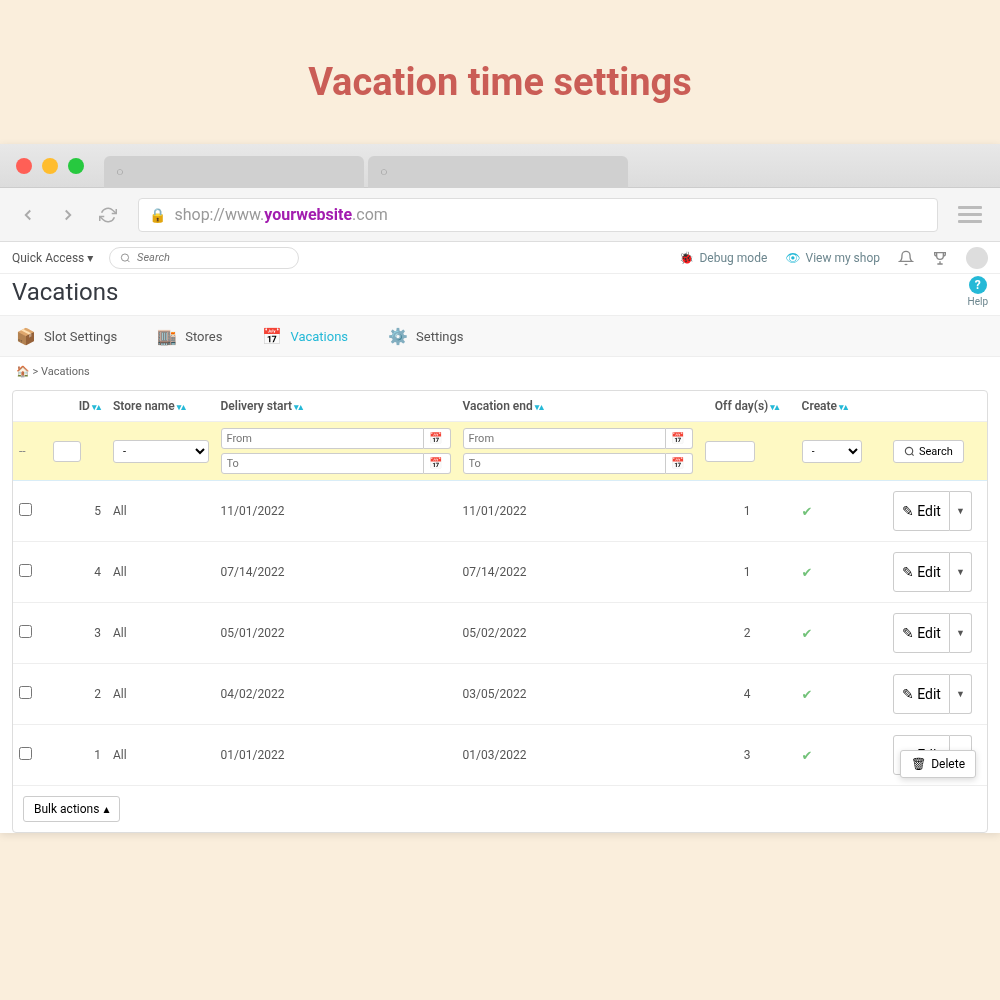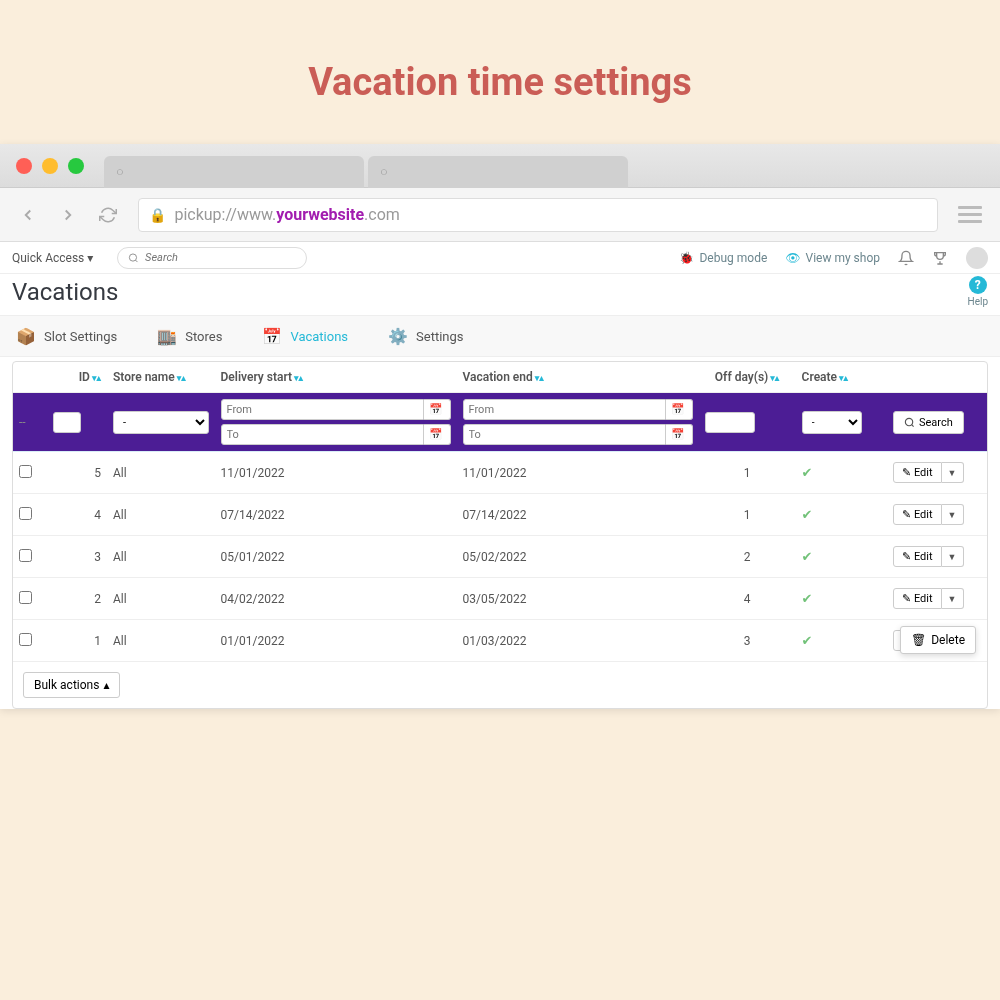--- a/index.html
+++ b/index.html
@@ -14,21 +14,21 @@
 .tl.r{background:#FF5F56}.tl.y{background:#FFBD2E}.tl.g{background:#27C93F}
 .tabs{display:flex;gap:4px;flex:1}
 .tab{background:#d0d0d0;border-radius:6px 6px 0 0;width:260px;height:32px;margin-top:12px;display:flex;align-items:center;padding:0 12px;color:#999;font-size:13px}
 .addr-bar{background:#f5f5f5;height:54px;display:flex;align-items:center;padding:0 18px;gap:20px;border-bottom:1px solid #ddd}
 .nav-btn{width:20px;height:20px;color:#999;cursor:pointer;display:flex;align-items:center;justify-content:center}
 .url-box{flex:1;background:#fff;border:1px solid #ddd;border-radius:4px;height:34px;display:flex;align-items:center;padding:0 10px;gap:8px;color:#999;font-size:16px}
 .lock{color:#5cb85c;font-size:14px}
 .url-text b{color:#a21caf}
 .menu-icon{width:24px;display:flex;flex-direction:column;gap:4px;cursor:pointer}
 .menu-icon span{height:3px;background:#bbb;border-radius:1px}
-.top-bar{background:#fff;height:32px;display:flex;align-items:center;padding:0 12px;gap:24px;border-bottom:1px solid #eee;font-size:12px;color:#555}
+.top-bar{background:#fff;height:32px;display:flex;align-items:center;padding:0 12px;gap:16px;border-bottom:1px solid #eee;font-size:12px;color:#555}
 .qa{cursor:pointer}
 .search-box{display:flex;align-items:center;border:1px solid #ddd;border-radius:14px;height:22px;padding:0 10px;width:190px;gap:6px}
 .search-box input{border:0;outline:0;font-size:11px;font-style:italic;color:#999;width:100%}
 .top-right{margin-left:auto;display:flex;align-items:center;gap:18px;color:#6c868e}
 .top-right .item{display:flex;align-items:center;gap:5px;cursor:pointer;font-size:12px}
 .eye{color:#25b9d7}
 .avatar{width:22px;height:22px;border-radius:50%;background:#ddd}
 .crumbs{padding:6px 12px 2px;font-size:11px;color:#888}
 .crumbs a{color:#25b9d7;text-decoration:none}
 .page-head{display:flex;align-items:center;padding:2px 12px 8px}
@@ -40,32 +40,32 @@
 .mtab.active{color:#25b9d7}
 .mtab .ico{width:20px;height:20px;display:flex;align-items:center;justify-content:center;font-size:16px}
 .sub-crumb{padding:8px 16px;font-size:11px;color:#666;background:#fff}
 .panel{margin:4px 12px 12px;border:1px solid #ddd;border-radius:4px;background:#fff}
 .panel-head{display:flex;align-items:center;padding:8px 12px;border-bottom:1px solid #eee;font-size:11px;color:#555}
 .panel-head .badge{border:1px solid #ccc;border-radius:10px;padding:0 8px;margin-left:8px;font-size:10px}
 .panel-tools{margin-left:auto;display:flex;gap:10px;color:#bbb;font-size:13px}
 .tbl{width:100%;border-collapse:collapse;font-size:12px}
 .tbl th{text-align:left;padding:8px 6px;font-weight:600;color:#555;border-bottom:1px solid #eee;white-space:nowrap}
 .sort{color:#25b9d7;font-size:9px;margin-left:2px}
-.filter-row td{padding:6px;background:#4c1d95;border-bottom:1px solid #d9edf7}
+.filter-row td{padding:6px;background:#fef9c3;border-bottom:1px solid #d9edf7}
 .filter-row input,.filter-row select{border:1px solid #ccc;border-radius:3px;padding:3px 5px;font-size:11px;width:100%;background:#fff}
 .filter-row .dual{display:flex;flex-direction:column;gap:4px}
 .filter-row .dinput{display:flex}
 .filter-row .dinput input{border-radius:3px 0 0 3px;flex:1}
 .filter-row .cal{border:1px solid #ccc;border-left:0;border-radius:0 3px 3px 0;background:#fff;padding:3px 6px;cursor:pointer;font-size:11px;color:#555}
 .search-btn{background:#fff;border:1px solid #ccc;border-radius:3px;padding:4px 10px;font-size:11px;cursor:pointer;display:flex;align-items:center;gap:4px}
 .tbl tbody tr{border-bottom:1px solid #eee}
 .tbl tbody td{padding:10px 6px;color:#555}
 .check{color:#72c279;font-size:13px}
 .edit-grp{display:flex}
-.edit-btn{background:#fff;border:1px solid #ccc;border-radius:3px 0 0 3px;padding:3px 8px;font-size:11px;cursor:pointer;display:flex;align-items:center;gap:3px}
+.edit-btn{background:#fff;border:1px solid #ccc;border-radius:3px 0 0 3px;padding:11px 8px;font-size:14px;cursor:pointer;display:flex;align-items:center;gap:3px}
 .edit-dd{background:#fff;border:1px solid #ccc;border-left:0;border-radius:0 3px 3px 0;padding:3px 6px;cursor:pointer;font-size:9px;color:#555}
 .bulk{margin:10px;border:1px solid #ccc;border-radius:3px;background:#fff;padding:5px 10px;font-size:12px;cursor:pointer;display:inline-flex;align-items:center;gap:4px}
 .dd-menu{position:absolute;right:24px;margin-top:-82px;background:#fff;border:1px solid #ccc;border-radius:3px;box-shadow:0 2px 6px rgba(0,0,0,0.15);padding:6px 10px;font-size:12px;display:flex;align-items:center;gap:5px}
 .cb{width:13px;height:13px}
 svg{display:block}
 </style>
 </head>
 <body>
 
 <div class="hero">
@@ -96,21 +96,21 @@
         </svg>
       </div>
     <div class="nav-btn">
         <svg width="18" height="18" viewBox="0 0 24 24" fill="none" stroke="#aaa" stroke-width="2">
           <path d="M23 4v6h-6M1 20v-6h6"></path>
           <path d="M3.51 9a9 9 0 0114.85-3.36L23 10M1 14l4.64 4.36A9 9 0 0020.49 15"></path>
         </svg>
       </div>
     <div class="url-box">
       <span class="lock">🔒</span>
-      <span class="url-text"><span>pickup://www.</span><b>yourwebsite</b><span>.com</span></span>
+      <span class="url-text"><span>shop://www.</span><b>yourwebsite</b><span>.com</span></span>
     </div>
     <div class="menu-icon">
         <span></span>
         <span></span>
         <span></span>
       </div>
   </div>
 
   <div class="top-bar">
     <span class="qa"><span>Quick Access</span> ▾</span>
@@ -164,20 +164,21 @@
     <div class="mtab active">
         <span class="ico">📅</span>
         <span>Vacations</span>
       </div>
     <div class="mtab">
         <span class="ico">⚙️</span>
         <span>Settings</span>
       </div>
   </div>
 
+  <div class="sub-crumb">🏠 <span>&gt; Vacations</span></div>
 
   <div class="panel">
 
     <table class="tbl">
       <thead>
         <tr>
           <th style="width:34px"></th>
           <th style="width:60px;text-align:right"><span>ID</span><span class="sort">▾▴</span></th>
           <th><span>Store name</span><span class="sort">▾▴</span></th>
           <th><span>Delivery start</span><span class="sort">▾▴</span></th>

